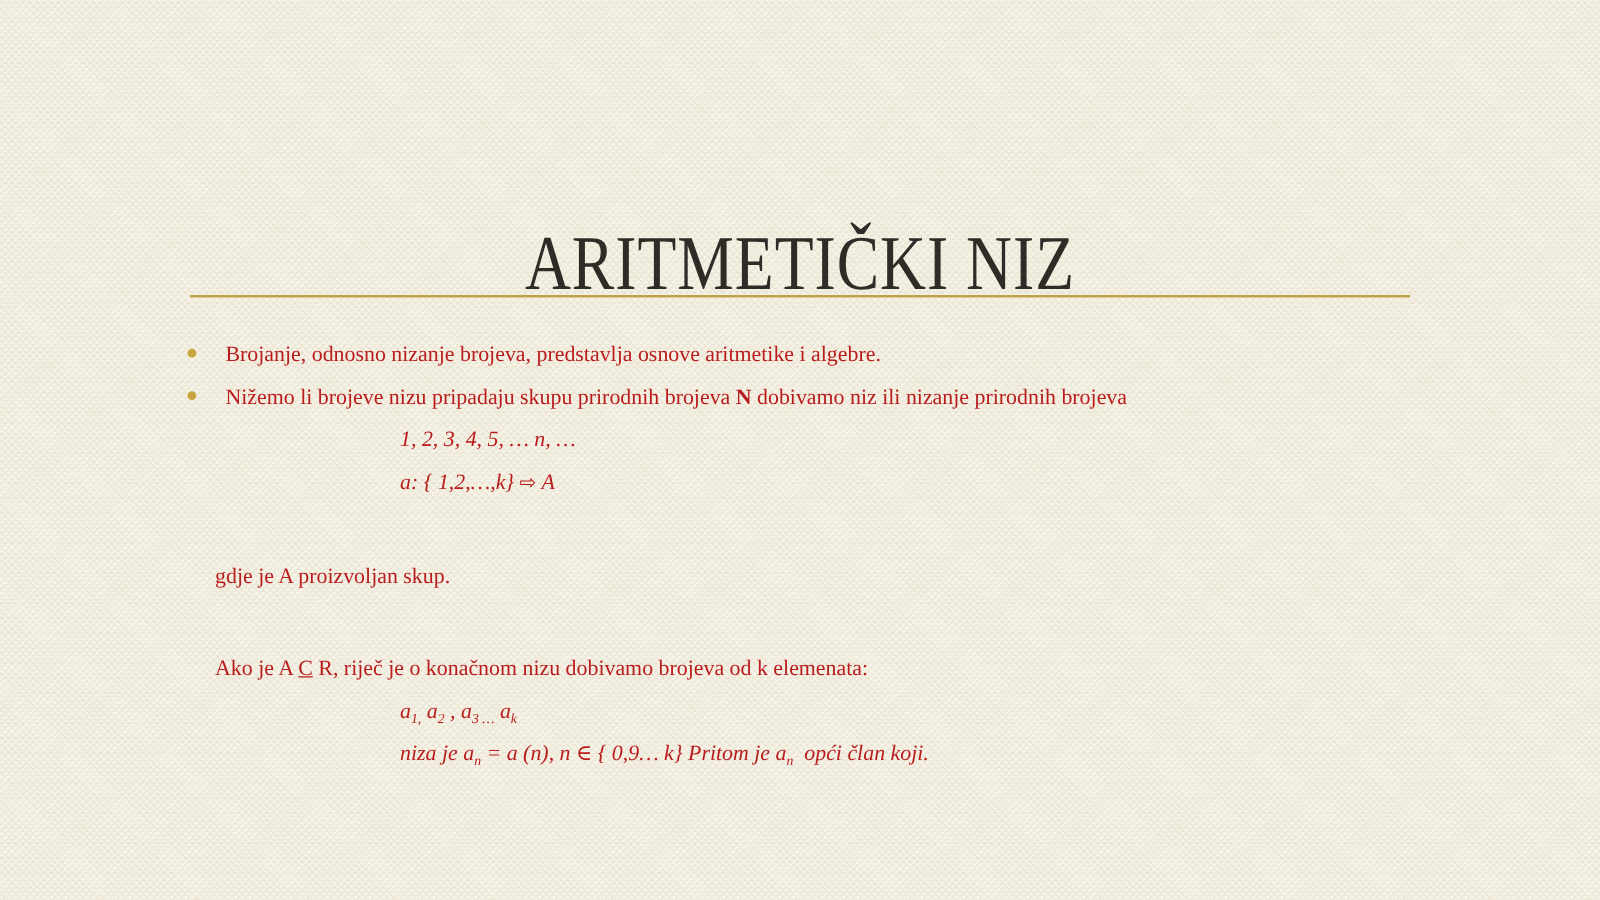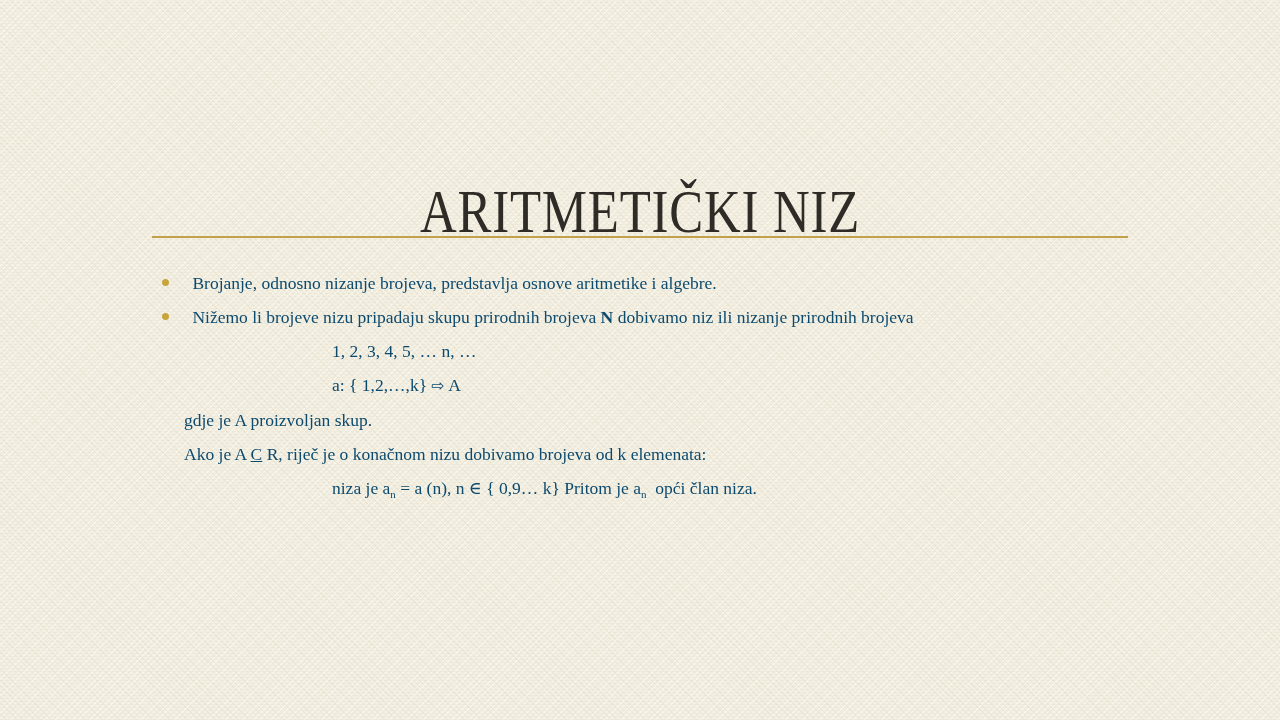--- a/index.html
+++ b/index.html
@@ -42,33 +42,33 @@
     position: absolute;
     top: 236px;
     left: 152px;
     width: 976px;
     height: 2px;
     background: #c2a14a;
   }
   .body {
     position: absolute;
     top: 266px;
-    left: 160px;
+    left: 148px;
     width: 1000px;
-    color: #0c4a6e;
+    color: #b91c1c;
     font-size: 17.5px;
   }
   .row {
     position: relative;
     line-height: 34px;
     white-space: pre-wrap;
   }
   .row.bullet  { padding-left: 28px; }
-  .row.indent1 { padding-left: 24px; }
-  .row.indent2 { padding-left: 172px; }
+  .row.indent1 { padding-left: 24px; margin-top: 40px; }
+  .row.indent2 { padding-left: 172px; font-style: italic; }
   .dot {
     position: absolute;
     left: 2px;
     top: 13px;
     width: 7px;
     height: 7px;
     border-radius: 50%;
     background: #c7a43c;
   }
   .b   { font-weight: bold; }
@@ -89,15 +89,16 @@
 <div class="slide">
   <h1 class="title">ARITMETIČKI NIZ</h1>
   <div class="title-rule"></div>
   <div class="body">
       <div class="row bullet"><span class="dot"></span><span> Brojanje, odnosno nizanje brojeva, predstavlja osnove aritmetike i algebre.</span></div>
       <div class="row bullet"><span class="dot"></span><span> Nižemo li brojeve nizu pripadaju skupu prirodnih brojeva </span><span class="b">N</span><span> dobivamo niz ili nizanje prirodnih brojeva</span></div>
       <div class="row indent2"><span>1, 2, 3, 4, 5, … n, …</span></div>
       <div class="row indent2"><span>a: { 1,2,…,k} </span><span class="arrow">⇨</span><span> A</span></div>
       <div class="row indent1"><span>gdje je A proizvoljan skup.</span></div>
       <div class="row indent1"><span>Ako je A </span><span class="u">C</span><span> R, riječ je o konačnom nizu dobivamo brojeva od k elemenata:</span></div>
-      <div class="row indent2"><span>niza je a</span><span class="sub">n</span><span> = a (n), n ∈ { 0,9… k} Pritom je a</span><span class="sub">n</span><span>  opći član niza.</span></div>
+      <div class="row indent2"><span>a</span><span class="sub">1,</span><span> a</span><span class="sub">2</span><span> , a</span><span class="sub">3 …</span><span> a</span><span class="sub">k</span></div>
+      <div class="row indent2"><span>niza je a</span><span class="sub">n</span><span> = a (n), n ∈ { 0,9… k} Pritom je a</span><span class="sub">n</span><span>  opći član koji.</span></div>
     </div>
 </div>
 
 </body></html>

